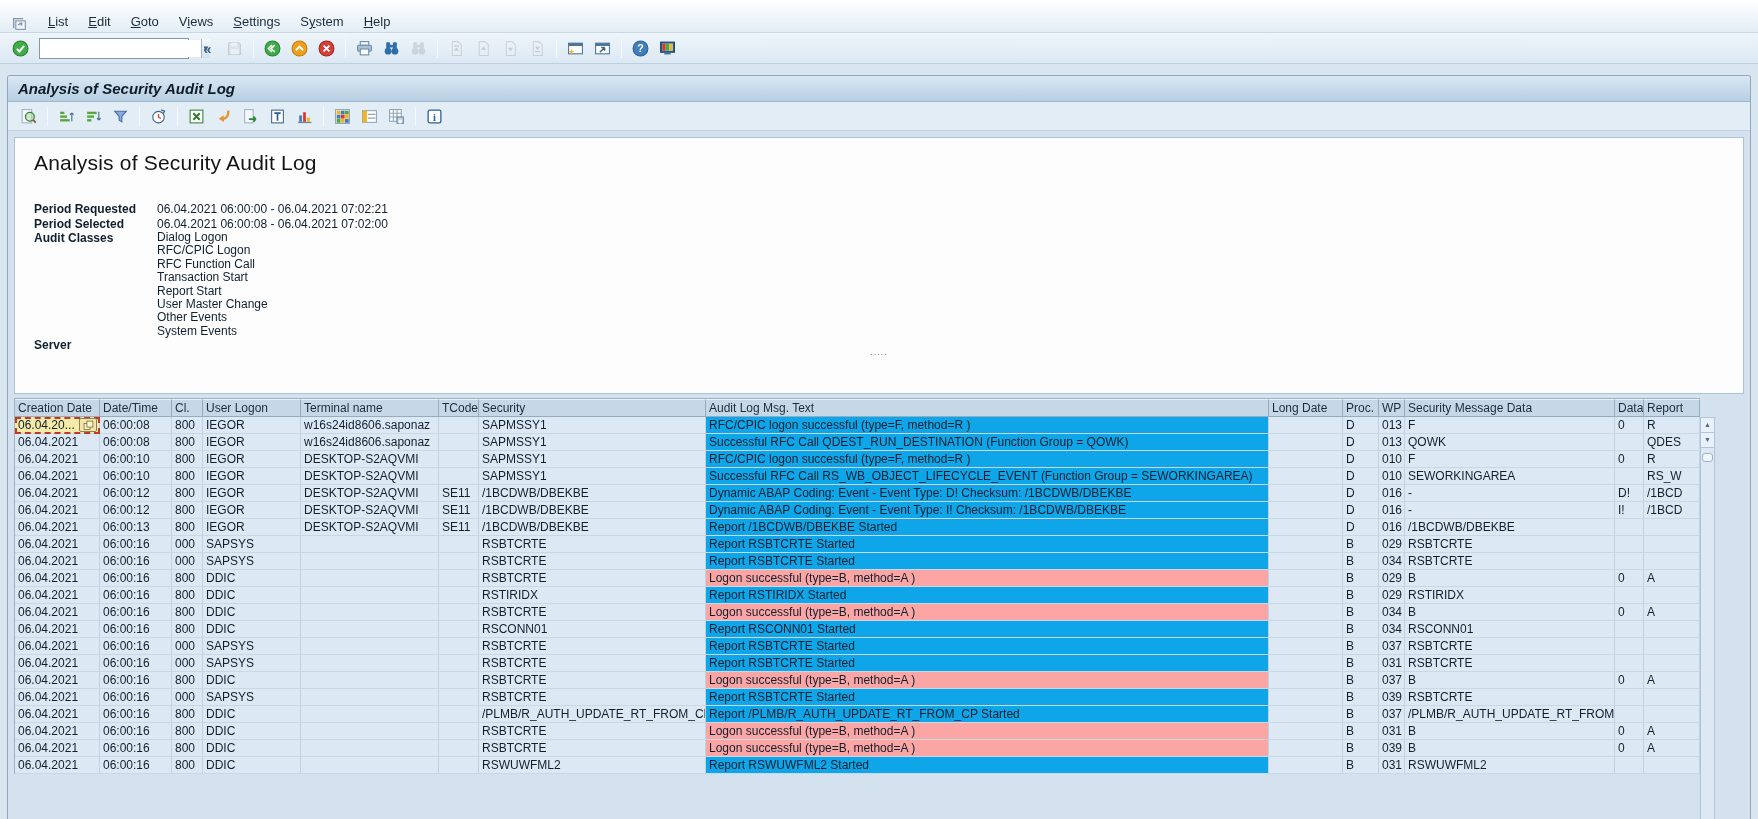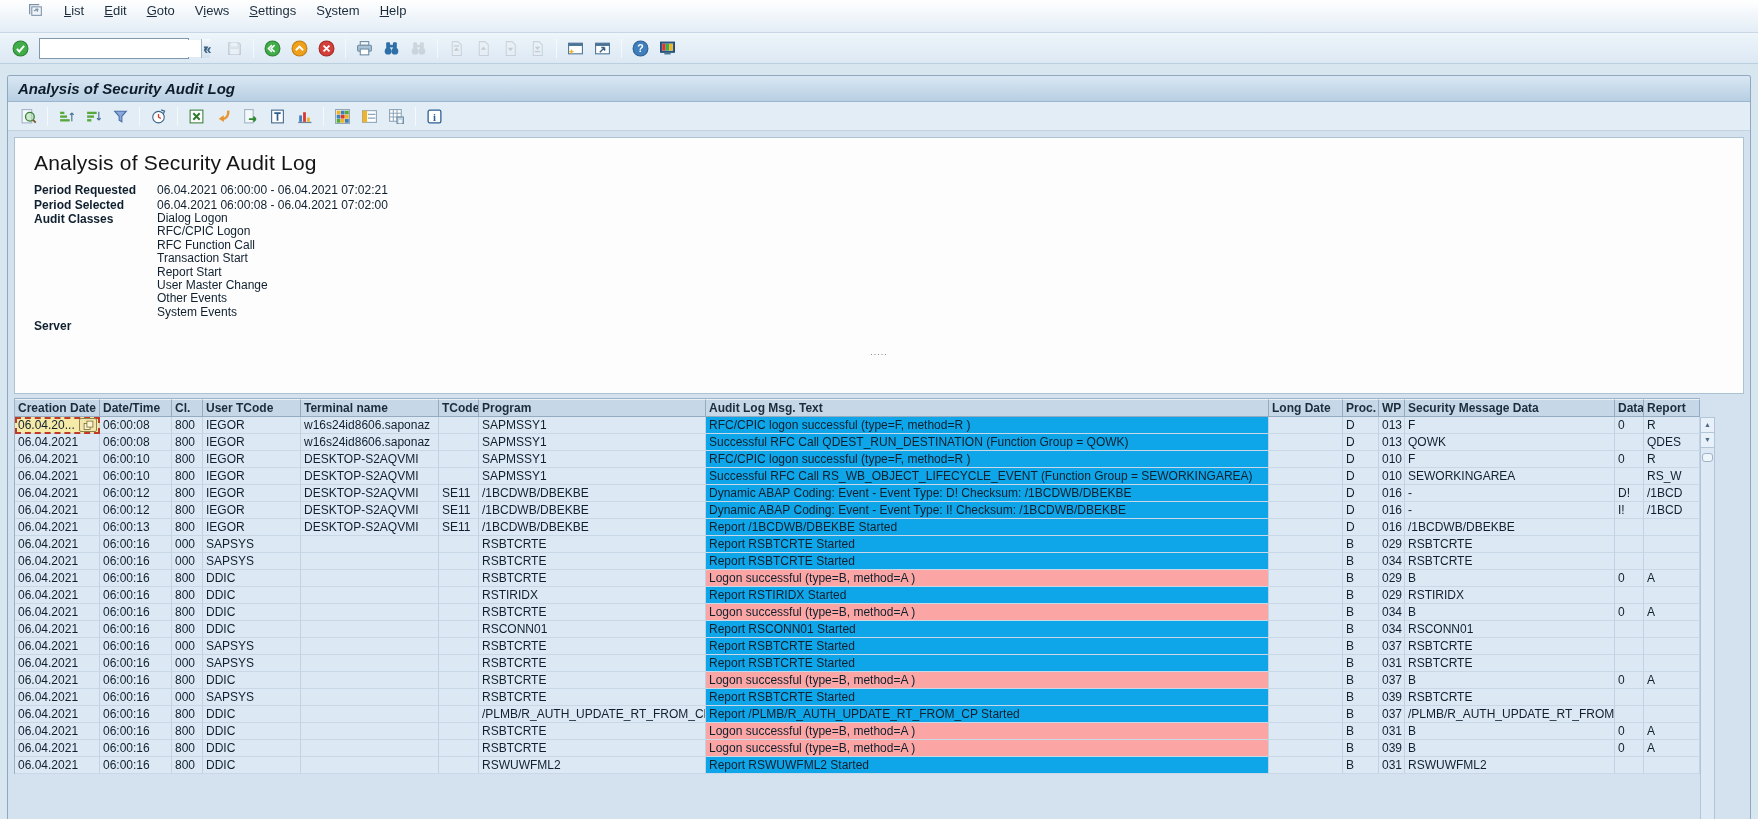--- a/index.html
+++ b/index.html
@@ -1,20 +1,20 @@
 <!DOCTYPE html>
 <html><head>
 <meta charset="utf-8">
 <style>
   *{box-sizing:border-box;margin:0;padding:0}
   html,body{width:1758px;height:819px;overflow:hidden}
   body{background:#d8e6f0;font-family:"Liberation Sans",sans-serif;color:#10202e;font-size:12px}
 
   
-  .menubar{height:33px;display:flex;align-items:flex-start;background:linear-gradient(#ffffff,#e3edf6);border-bottom:1px solid #c9d7e4;padding-left:24px}
+  .menubar{height:33px;display:flex;align-items:flex-end;background:linear-gradient(#ffffff,#e3edf6);border-bottom:1px solid #c9d7e4;padding-left:8px}
   .sysmenu{width:22px;height:18px;margin-right:8px;display:flex;align-items:center;justify-content:center}
   .menu-item{padding:3px 10px;font-size:13px;color:#1c2c3c;cursor:default}
   .menu-item u{text-decoration:underline}
 
   
   .toolbar{height:31px;display:flex;align-items:center;background:linear-gradient(#eef5fb,#dce8f3);border-bottom:1px solid #bccfdf;padding-left:8px;gap:2px}
   .tbtn{border:1px solid transparent;background:transparent;width:25px;height:25px;display:flex;align-items:center;justify-content:center;padding:0;border-radius:2px}
   .tbtn.disabled{opacity:.45;filter:grayscale(55%)}
   .tsep{width:1px;height:19px;background:#b3c6d7;border-right:1px solid #f4f9fd;margin:0 4px}
   .ic{display:flex;align-items:center;justify-content:center}
@@ -26,30 +26,30 @@
 
   
   .frame{position:absolute;top:75px;left:7px;width:1744px;height:744px;border:1px solid #8fa8bf;border-bottom:none;background:#d3e2ee;border-radius:3px 3px 0 0;overflow:hidden}
   .titlebar{height:26px;background:linear-gradient(#d9e7f3,#b7cfe3);display:flex;align-items:center;padding-left:10px;border-bottom:1px solid #9db6cb}
   .titlebar .t{font-size:15px;font-weight:bold;font-style:italic;color:#0e1c2a}
   .apptoolbar{height:29px;background:#e2edf6;display:flex;align-items:center;padding-left:8px;border-bottom:1px solid #c2d2e0;gap:2px}
 
   
   .panel{position:relative;margin:6px 6px 0 6px;background:#fdfdfe;border:1px solid #adc2d3;height:257px;padding:13px 0 0 19px}
   .panel h1{font-size:21px;font-weight:normal;color:#141414;letter-spacing:.2px}
-  .fields{margin-top:8px;line-height:14.5px}
+  .fields{margin-top:27px;line-height:14.5px}
   .info-row{display:flex}
   .info-label{width:123px;font-weight:bold;flex:none}
   .ac-line{line-height:13.4px}
   .dots{position:absolute;bottom:36px;left:50%;transform:translateX(-50%);color:#6e8094;font-size:9px;letter-spacing:1px}
 
   
   .grid-area{position:relative;margin:4px 0 0 6px;width:1703px;height:452px;overflow:hidden}
   table{border-collapse:separate;border-spacing:0;table-layout:fixed;width:1685px;font-size:12px;border-left:1px solid #9db2c6;border-top:1px solid #9db2c6}
-  th{background:#c6d8e7;color:#1c2c3c;font-weight:bold;text-align:left;padding:1px 3px;border-right:1px solid #94abc0;border-bottom:1px solid #94abc0;border-top:1px solid #eaf2f9;height:16px;overflow:hidden;white-space:nowrap}
+  th{background:#c6d8e7;color:#1c2c3c;font-weight:normal;text-align:left;padding:1px 3px;border-right:1px solid #94abc0;border-bottom:1px solid #94abc0;border-top:1px solid #eaf2f9;height:16px;overflow:hidden;white-space:nowrap}
   td{padding:1px 3px;height:16px;background:#dce9f5;border-right:1px solid #c2d2e2;border-bottom:1px solid #c9d8e6;white-space:nowrap;overflow:hidden}
   td.c-green{background:#0ea5e9}
   td.c-yellow{background:#fca5a5}
   td.sel{background:#f6eaa9;outline:2px dashed #c03a28;outline-offset:-2px;position:relative;padding-right:22px}
   .cell-btn{position:absolute;right:2px;top:1px;width:18px;height:14px;background:#f1e7ae;border:1px solid #91824c;border-radius:2px;display:flex;align-items:center;justify-content:center}
   .vscroll{position:absolute;left:1686px;top:19px;width:15px;height:433px;background:#dce8f3;border:1px solid #b2c5d6}
   .sbtn{height:15px;background:#e8f1f9;border-bottom:1px solid #b2c5d6;color:#4a6b8a;font-size:7px;text-align:center;line-height:14px}
   .sthumb{margin:5px 1px 0;height:9px;background:#eef5fb;border:1px solid #9fb4c8;border-radius:3px}
 </style>
 </head>
@@ -428,24 +428,24 @@
           <col style="width: 26px;">
           <col style="width: 210px;">
           <col style="width: 29px;">
           <col style="width: 56px;">
         </colgroup>
       <thead>
           <tr id="hrow">
             <th>Creation Date</th>
             <th>Date/Time</th>
             <th>Cl.</th>
-            <th>User TCode</th>
+            <th>User Logon</th>
             <th>Terminal name</th>
             <th>TCode</th>
-            <th>Program</th>
+            <th>Security</th>
             <th>Audit Log Msg. Text</th>
             <th>Long Date</th>
             <th>Proc.</th>
             <th>WP</th>
             <th>Security Message Data</th>
             <th>Data</th>
             <th>Report</th>
           </tr>
         </thead>
       <tbody id="tbody">

